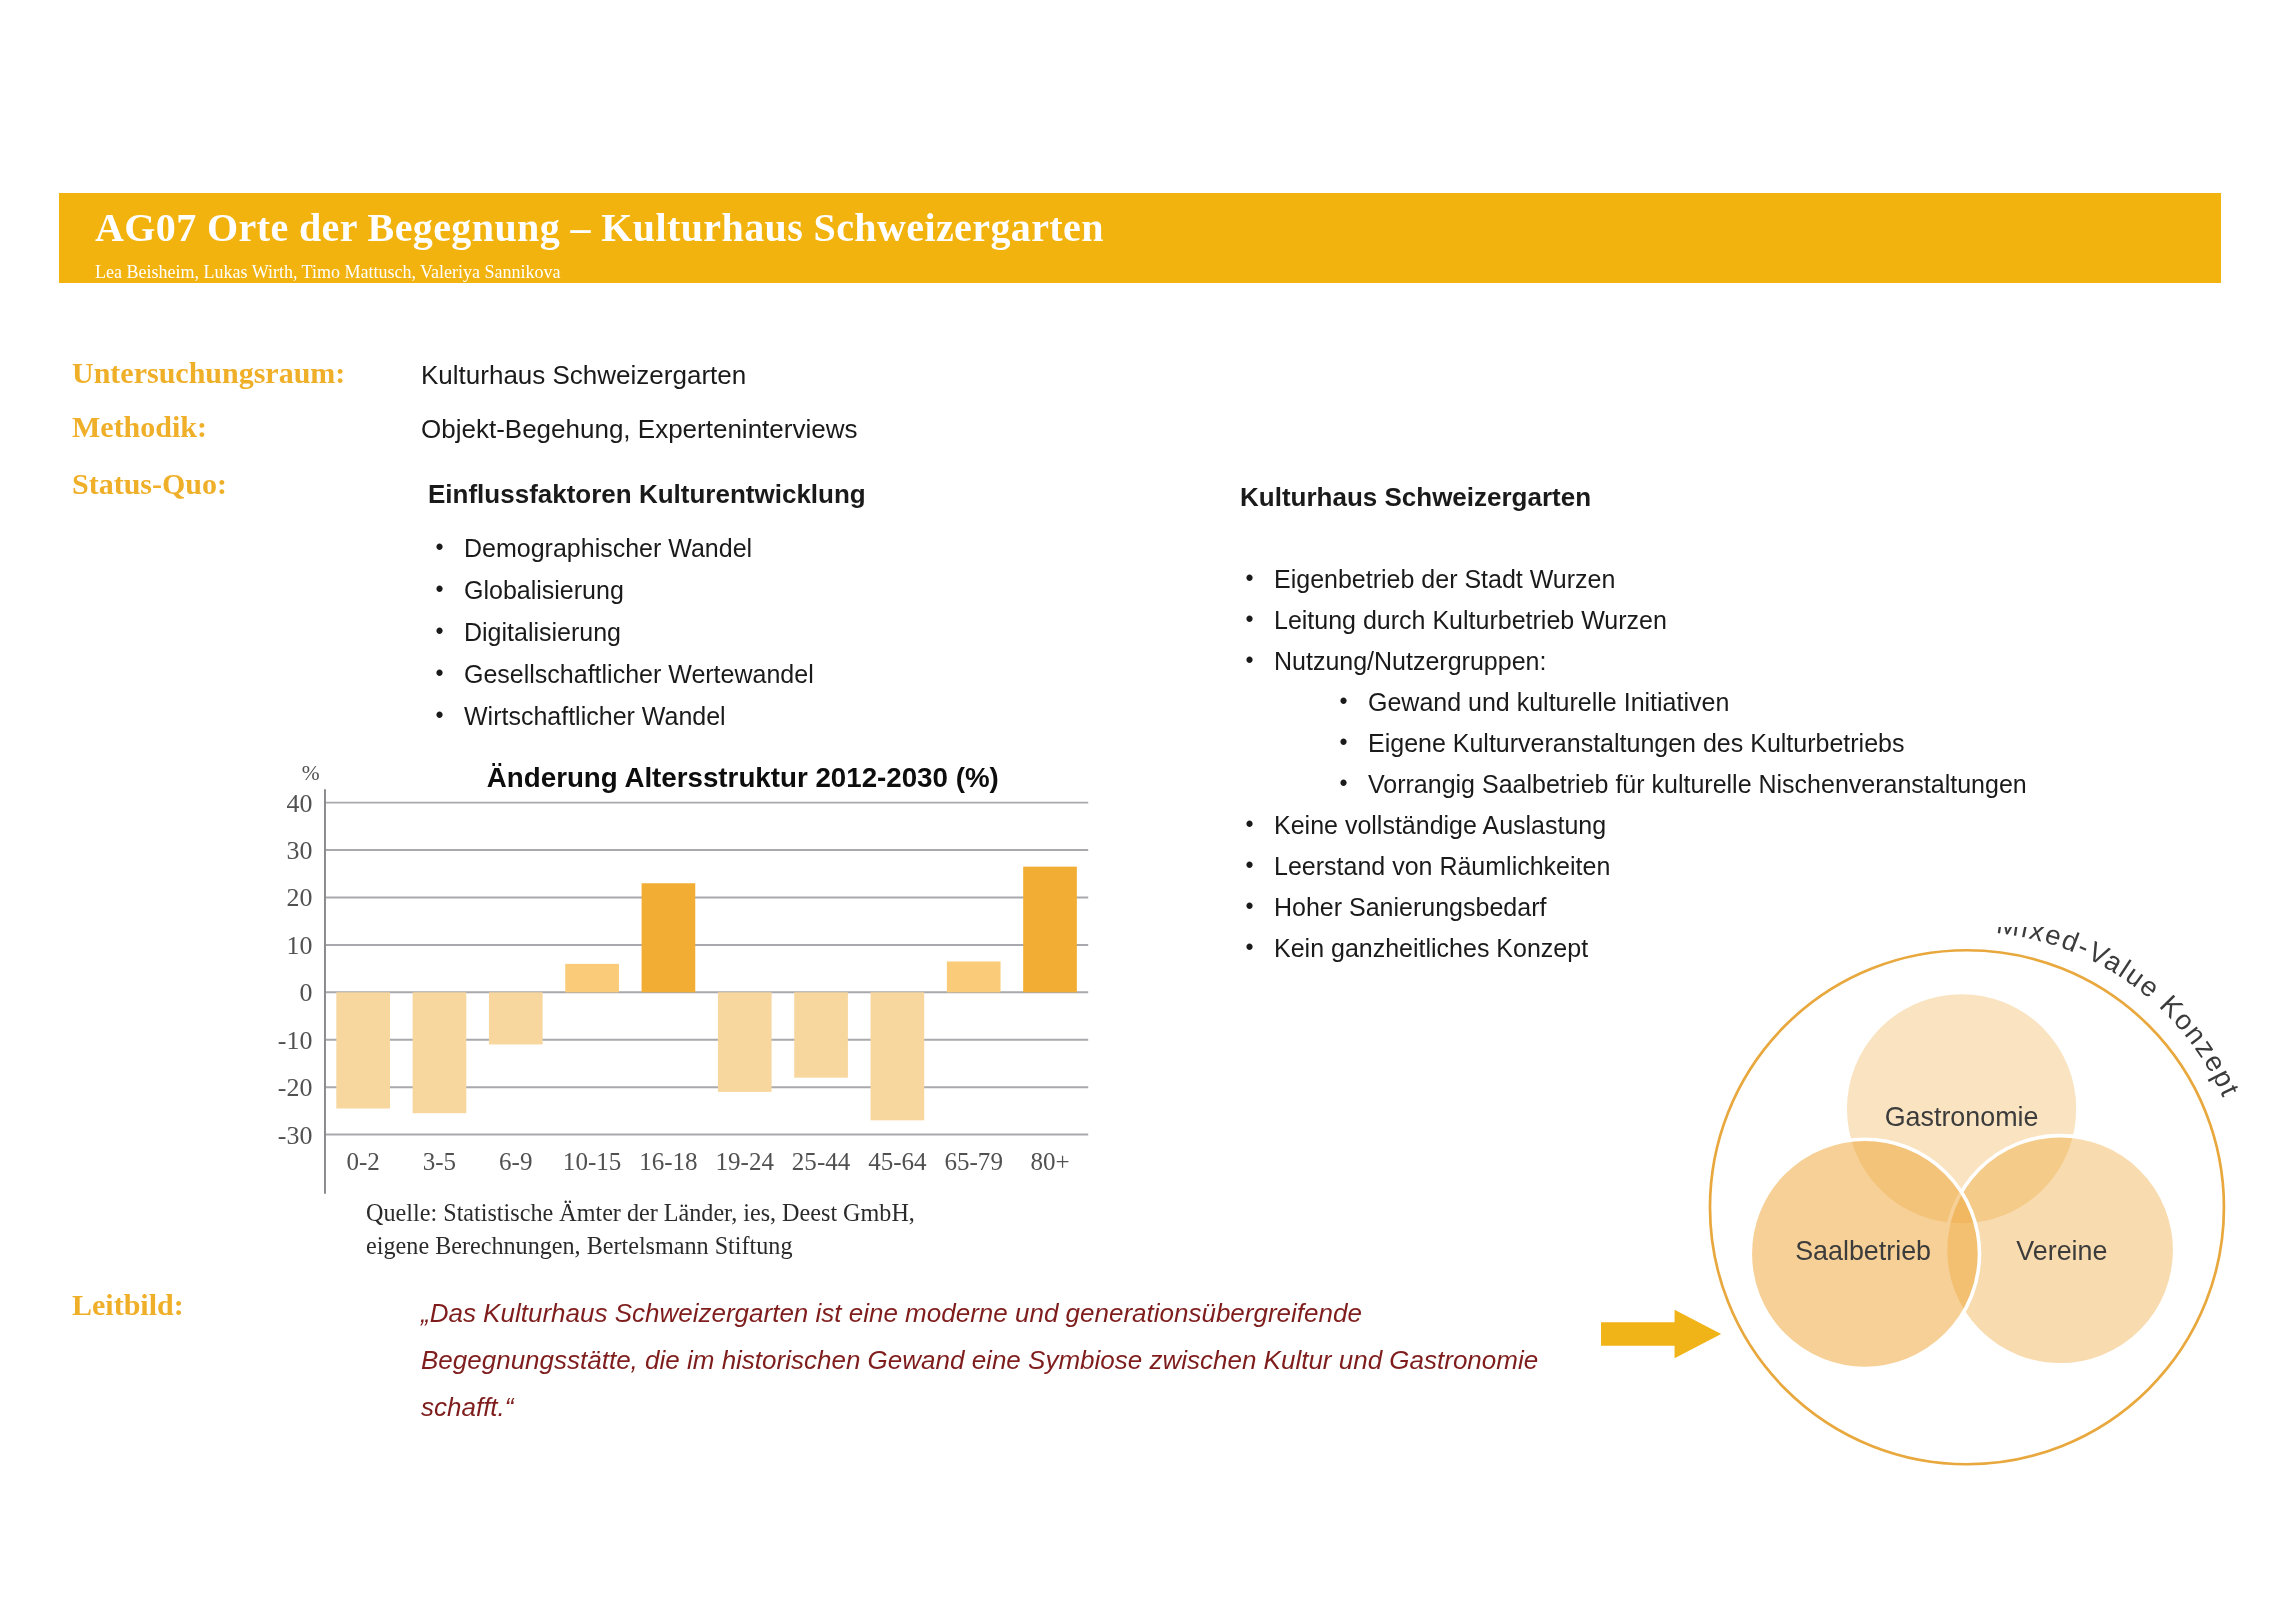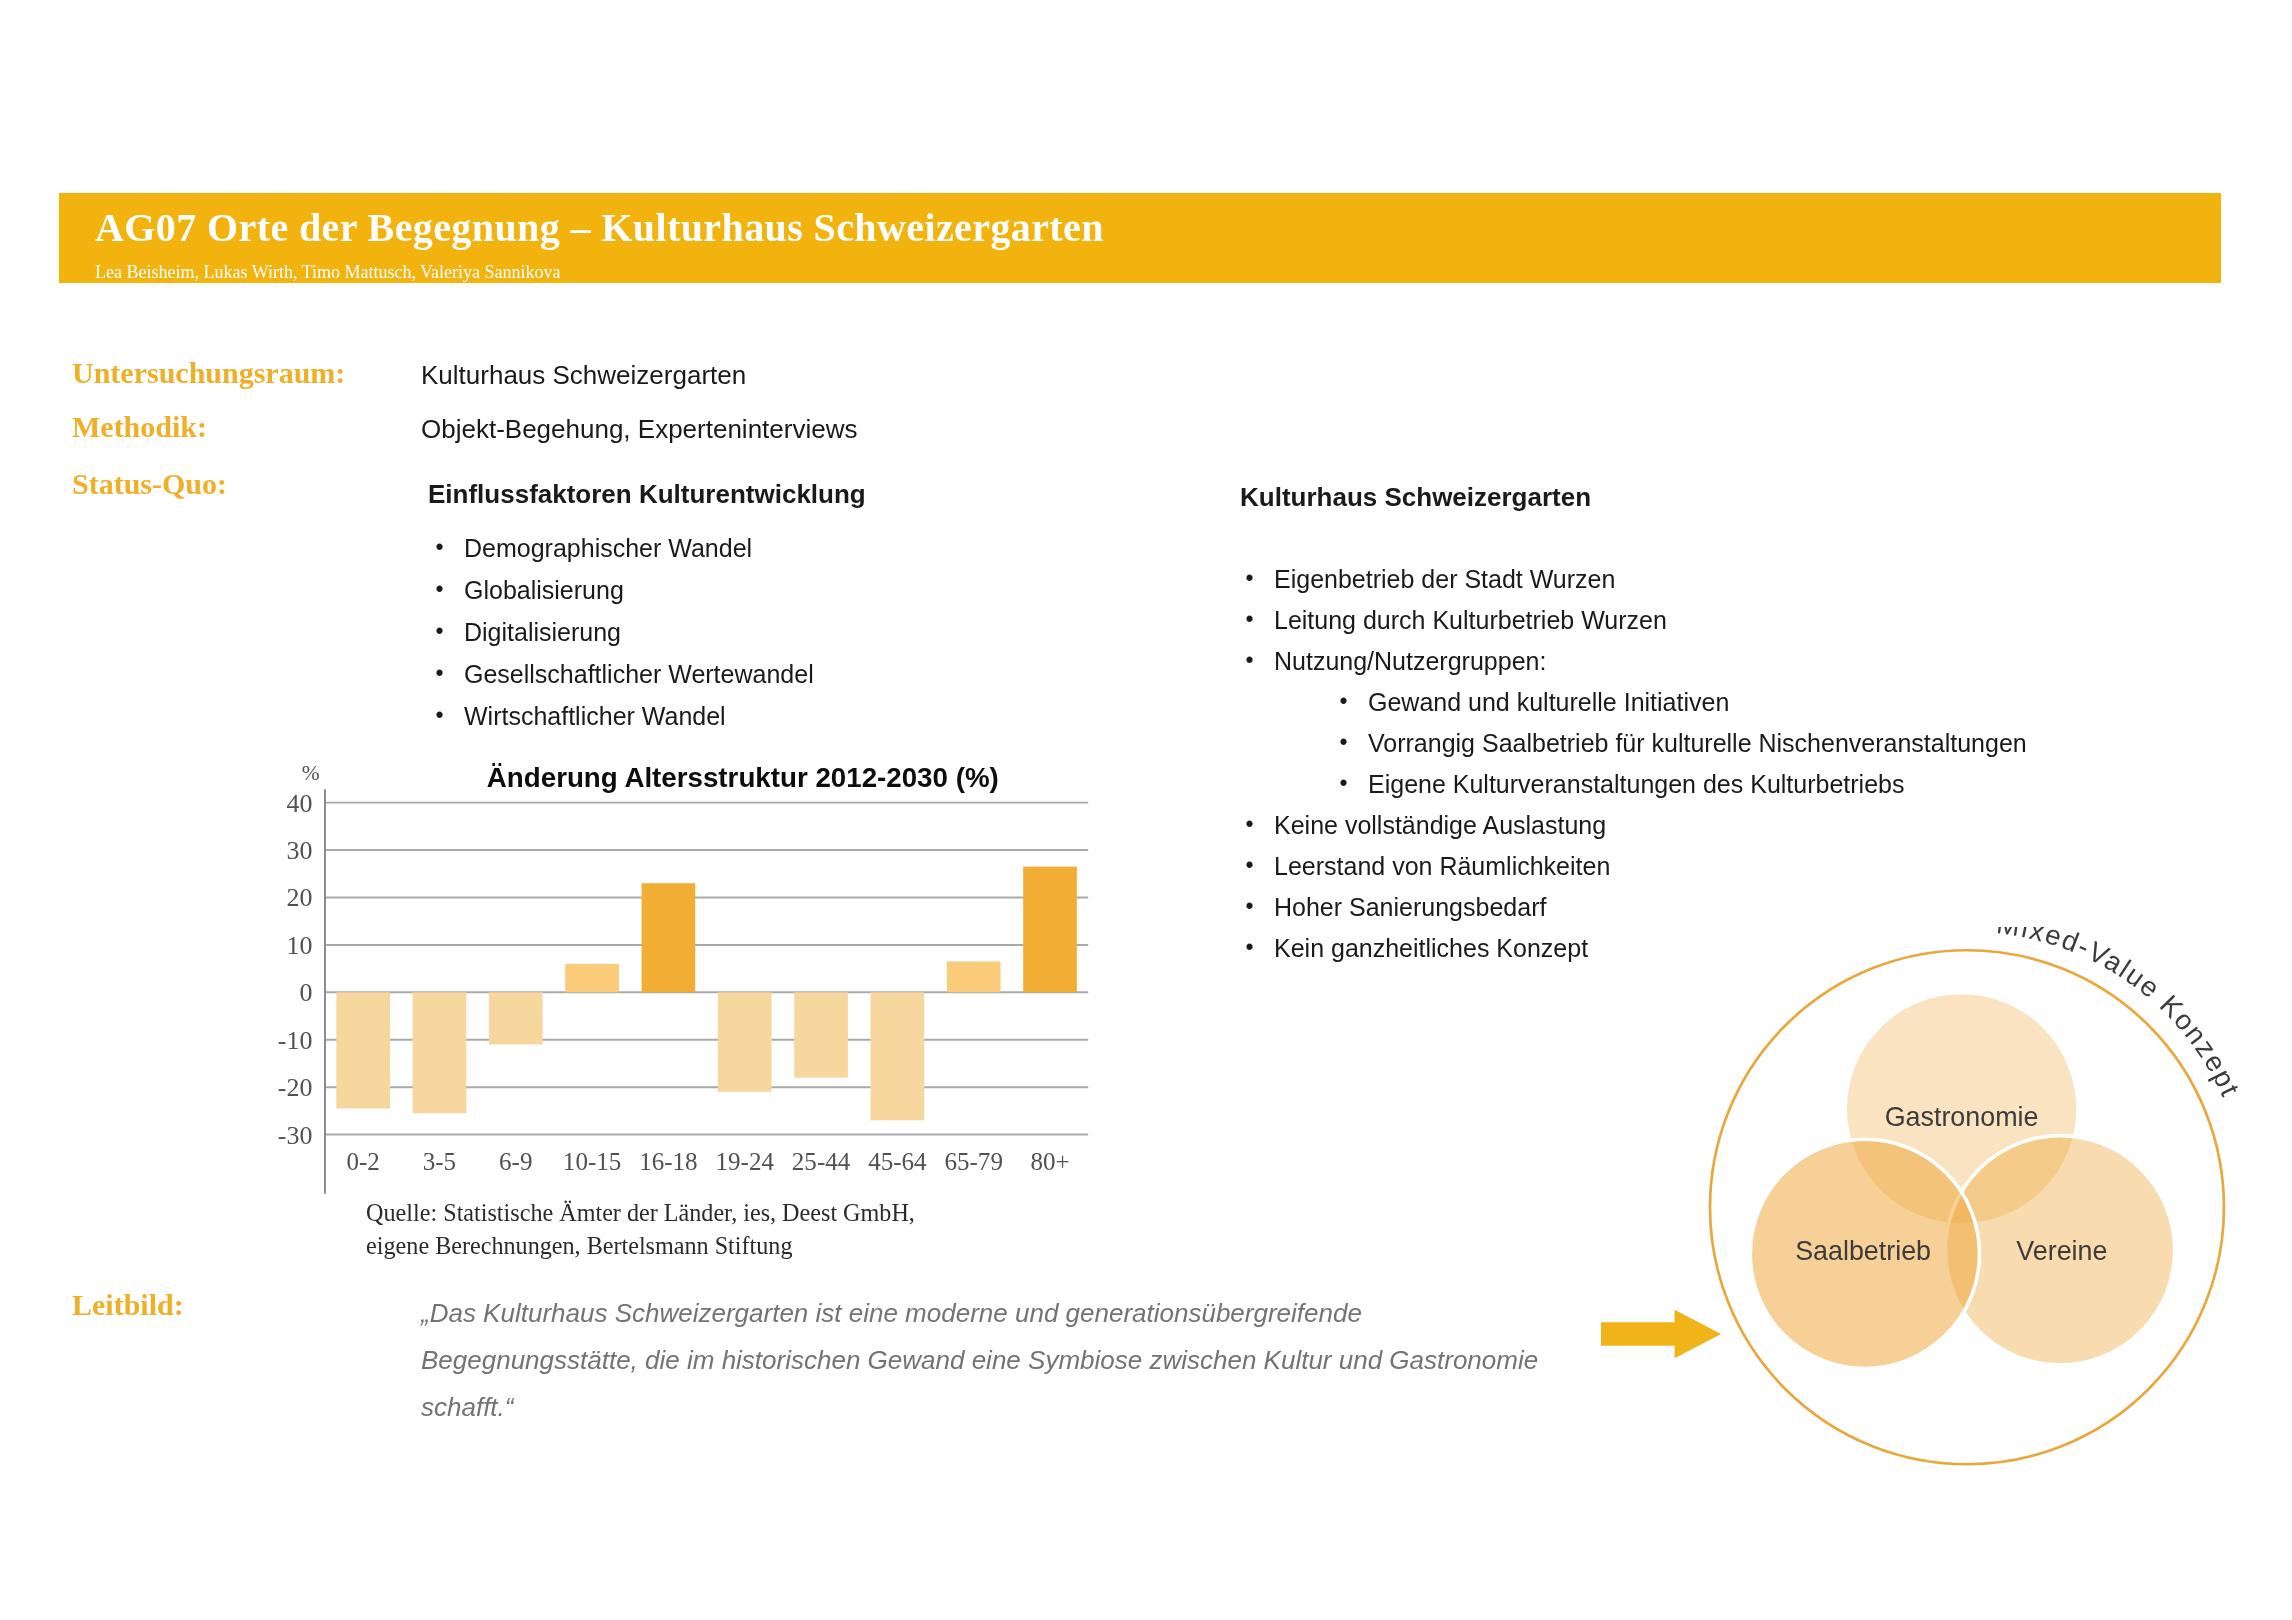--- a/index.html
+++ b/index.html
@@ -25,21 +25,21 @@
   .bullets li::before{content:"\2022";position:absolute;left:5.4px;top:-0.9px;font-size:23px;color:#1a1a1a;}
   .bullets.left li{line-height:42px;}
   .bullets.right li{line-height:41px;}
   .bullets li.sub{margin-left:94px;}
 
   
   .chart-wrap{position:absolute;left:251px;top:757px;width:887px;height:510px;}
 
   
   .quote{position:absolute;left:421px;top:1290px;width:1155px;font-size:26px;font-style:italic;
-         line-height:47px;color:#737373;}
+         line-height:47px;color:#7f1d1d;}
 
   
   .arrow-wrap{position:absolute;left:1601px;top:1308px;width:122px;height:52px;}
   .venn-wrap{position:absolute;left:1684px;top:927px;width:591px;height:582px;}
   .venn-label{font-size:30px;fill:#3C3C3C;font-family:"Liberation Sans",sans-serif;}
   .ring-text{font-size:31px;fill:#3C3C3C;letter-spacing:2px;font-family:"Liberation Sans",sans-serif;}
 </style>
 </head>
 <body>
 
@@ -66,22 +66,22 @@
     <li>Gesellschaftlicher Wertewandel</li>
     <li>Wirtschaftlicher Wandel</li>
   </ul>
 
   <div class="panel-title" style="left:1240px;top:482px;">Kulturhaus Schweizergarten</div>
   <ul class="bullets right" style="left:1240px;top:530px;margin-top:29px;">
     <li>Eigenbetrieb der Stadt Wurzen</li>
     <li>Leitung durch Kulturbetrieb Wurzen</li>
     <li>Nutzung/Nutzergruppen:</li>
     <li class="sub">Gewand und kulturelle Initiativen</li>
+    <li class="sub">Eigene Kulturveranstaltungen des Kulturbetriebs</li>
     <li class="sub">Vorrangig Saalbetrieb für kulturelle Nischenveranstaltungen</li>
-    <li class="sub">Eigene Kulturveranstaltungen des Kulturbetriebs</li>
     <li>Keine vollständige Auslastung</li>
     <li>Leerstand von Räumlichkeiten</li>
     <li>Hoher Sanierungsbedarf</li>
     <li>Kein ganzheitliches Konzept</li>
   </ul>
 
   <div class="chart-wrap">
     <svg id="chart-svg" width="887" height="510" viewBox="0 0 990 570">
         <line x1="82" y1="51" x2="935" y2="51" stroke="#A9A9AD" stroke-width="2.2"></line>
         <text x="68" y="61" text-anchor="end" font-family="&quot;Liberation Serif&quot;,serif" font-size="29" fill="#515151">40</text>

